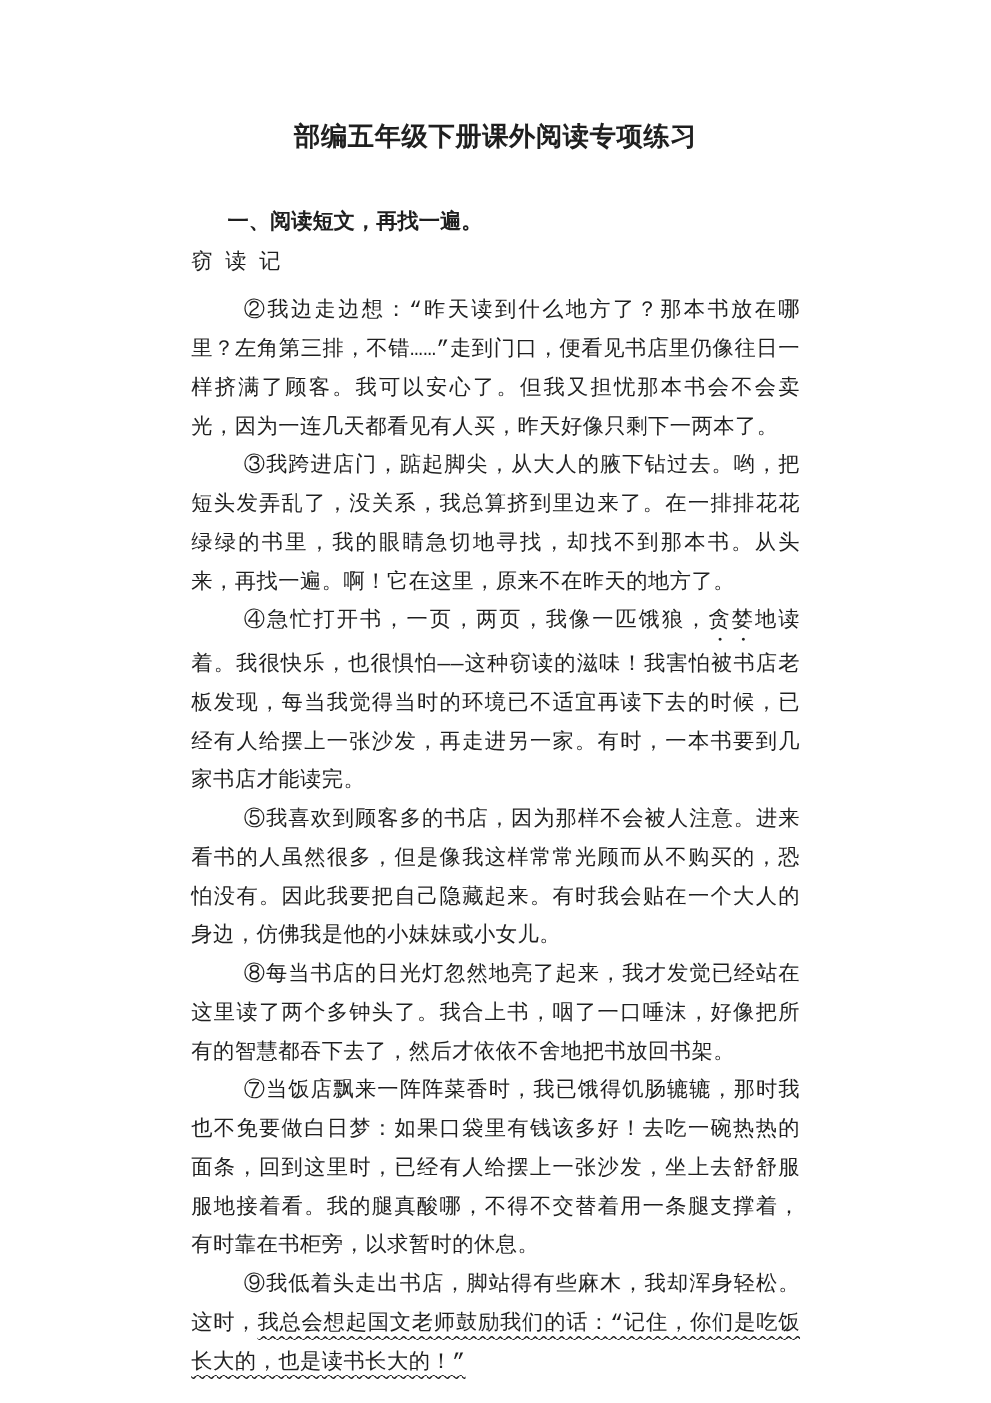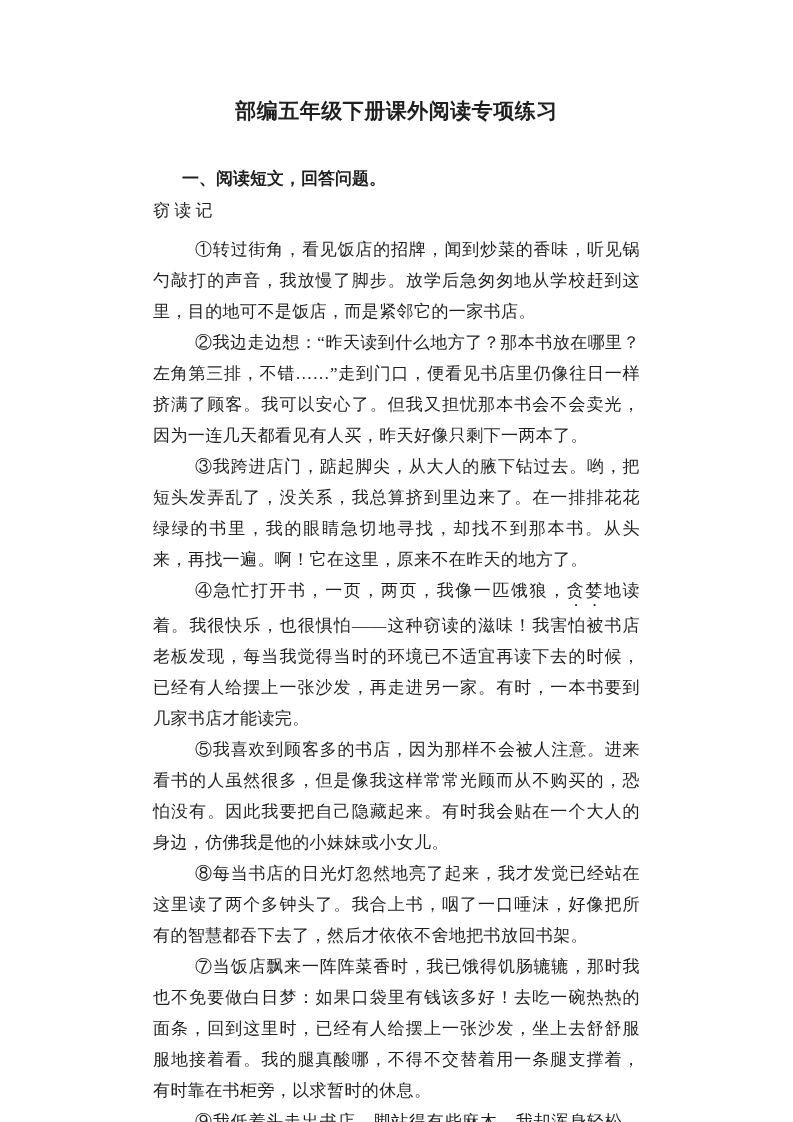--- a/index.html
+++ b/index.html
@@ -7,21 +7,21 @@
     padding: 0;
     background: #ffffff;
   }
   .page {
     position: relative;
     width: 663px;
     height: 1122px;
     margin: 0 auto;
     background: #ffffff;
     color: #1f1f1f;
-    font-family: Liberation Serif, serif;
+    font-family: Liberation Mono, monospace;
     box-sizing: border-box;
     padding: 97px 88px 0 88px;
     overflow: hidden;
   }
   .doc-title {
     margin: 0;
     font-size: 21px;
     line-height: 29px;
     font-weight: 700;
     text-align: center;
@@ -62,26 +62,25 @@
     text-decoration-thickness: 1px;
     text-underline-offset: 5px;
   }
 </style>
 </head>
 <body>
 
 <div class="page">
   <h1 class="doc-title">部编五年级下册课外阅读专项练习</h1>
 
-  <div class="section-heading">一、阅读短文，回答问题。</div>
+  <div class="section-heading">一、阅读短文，再找一遍。</div>
 
   <div class="article-title">窃 读 记</div>
 
   <div class="article-body">
-      <p class="para"><span>①转过街角，看见饭店的招牌，闻到炒菜的香味，听见锅勺敲打的声音，我放慢了脚步。放学后急匆匆地从学校赶到这里，目的地可不是饭店，而是紧邻它的一家书店。</span></p>
       <p class="para"><span>②我边走边想：“昨天读到什么地方了？那本书放在哪里？左角第三排，不错……”走到门口，便看见书店里仍像往日一样挤满了顾客。我可以安心了。但我又担忧那本书会不会卖光，因为一连几天都看见有人买，昨天好像只剩下一两本了。</span></p>
       <p class="para"><span>③我跨进店门，踮起脚尖，从大人的腋下钻过去。哟，把短头发弄乱了，没关系，我总算挤到里边来了。在一排排花花绿绿的书里，我的眼睛急切地寻找，却找不到那本书。从头来，再找一遍。啊！它在这里，原来不在昨天的地方了。</span></p>
       <p class="para"><span>④急忙打开书，一页，两页，我像一匹饿狼，</span><span class="dots">贪婪</span><span>地读着。我很快乐，也很惧怕——这种窃读的滋味！我害怕被书店老板发现，每当我觉得当时的环境已不适宜再读下去的时候，已经有人给摆上一张沙发，再走进另一家。有时，一本书要到几家书店才能读完。</span></p>
       <p class="para"><span>⑤我喜欢到顾客多的书店，因为那样不会被人注意。进来看书的人虽然很多，但是像我这样常常光顾而从不购买的，恐怕没有。因此我要把自己隐藏起来。有时我会贴在一个大人的身边，仿佛我是他的小妹妹或小女儿。</span></p>
       <p class="para"><span>⑧每当书店的日光灯忽然地亮了起来，我才发觉已经站在这里读了两个多钟头了。我合上书，咽了一口唾沫，好像把所有的智慧都吞下去了，然后才依依不舍地把书放回书架。</span></p>
       <p class="para"><span>⑦当饭店飘来一阵阵菜香时，我已饿得饥肠辘辘，那时我也不免要做白日梦：如果口袋里有钱该多好！去吃一碗热热的面条，回到这里时，已经有人给摆上一张沙发，坐上去舒舒服服地接着看。我的腿真酸哪，不得不交替着用一条腿支撑着，有时靠在书柜旁，以求暂时的休息。</span></p>
       <p class="para"><span>⑨我低着头走出书店，脚站得有些麻木，我却浑身轻松。这时，</span><span class="wavy">我总会想起国文老师鼓励我们的话：“记住，你们是吃饭长大的，也是读书长大的！”</span></p>
     </div>
 </div>
 

